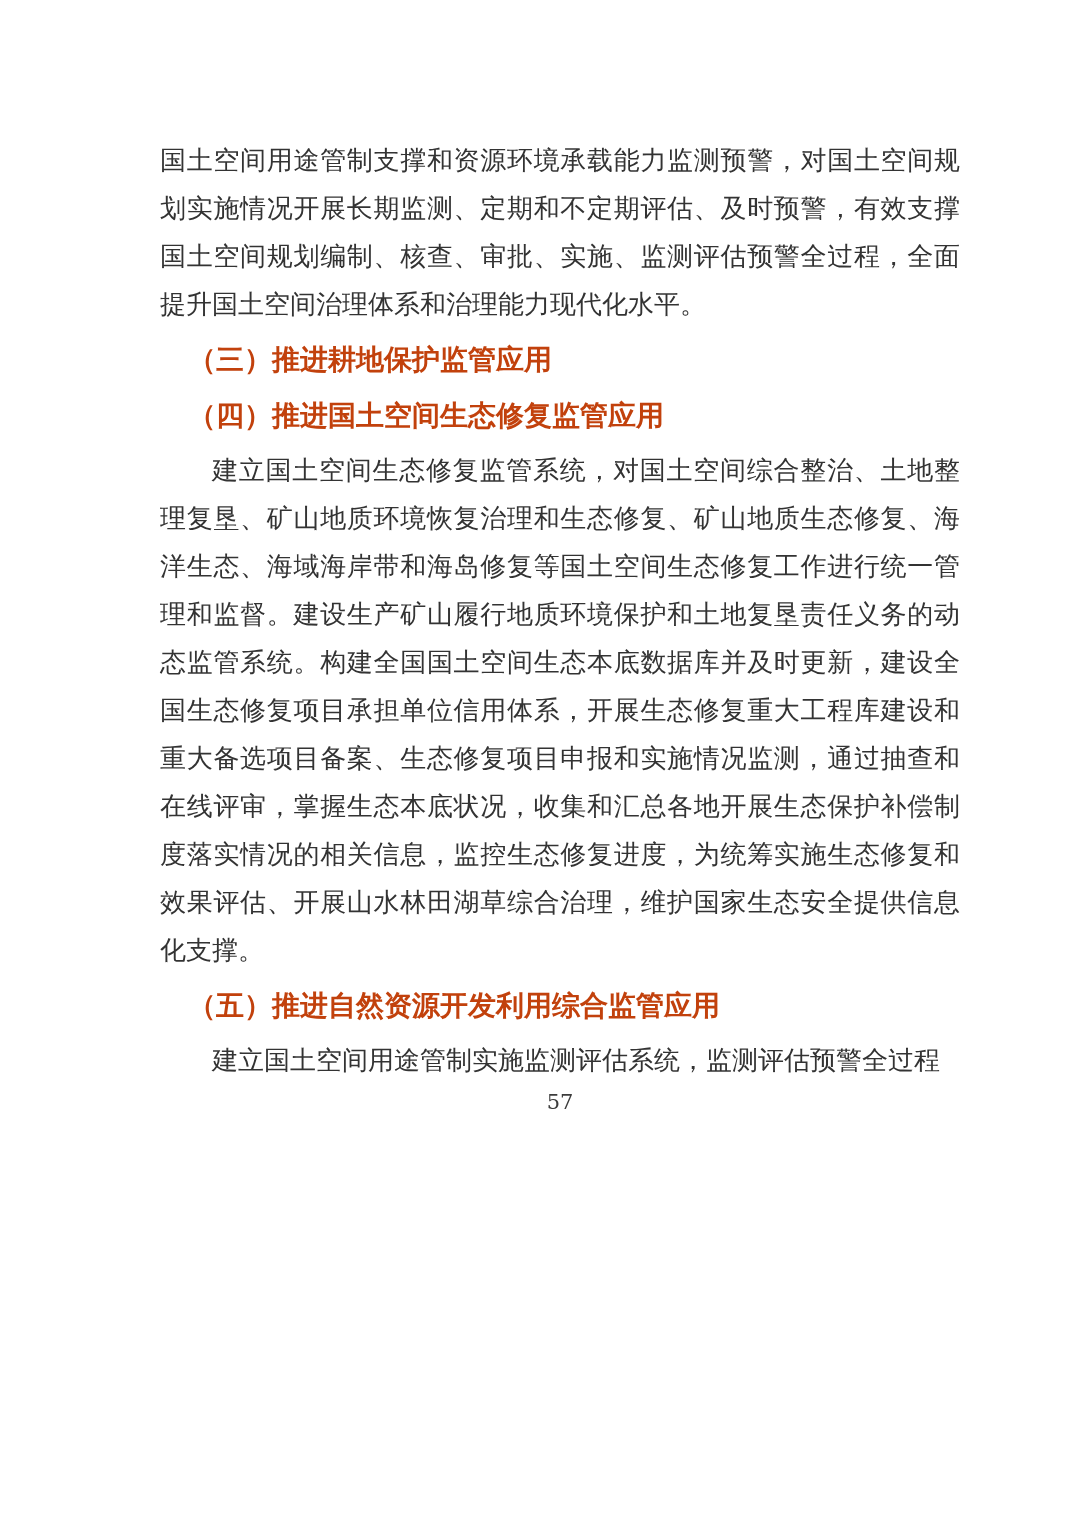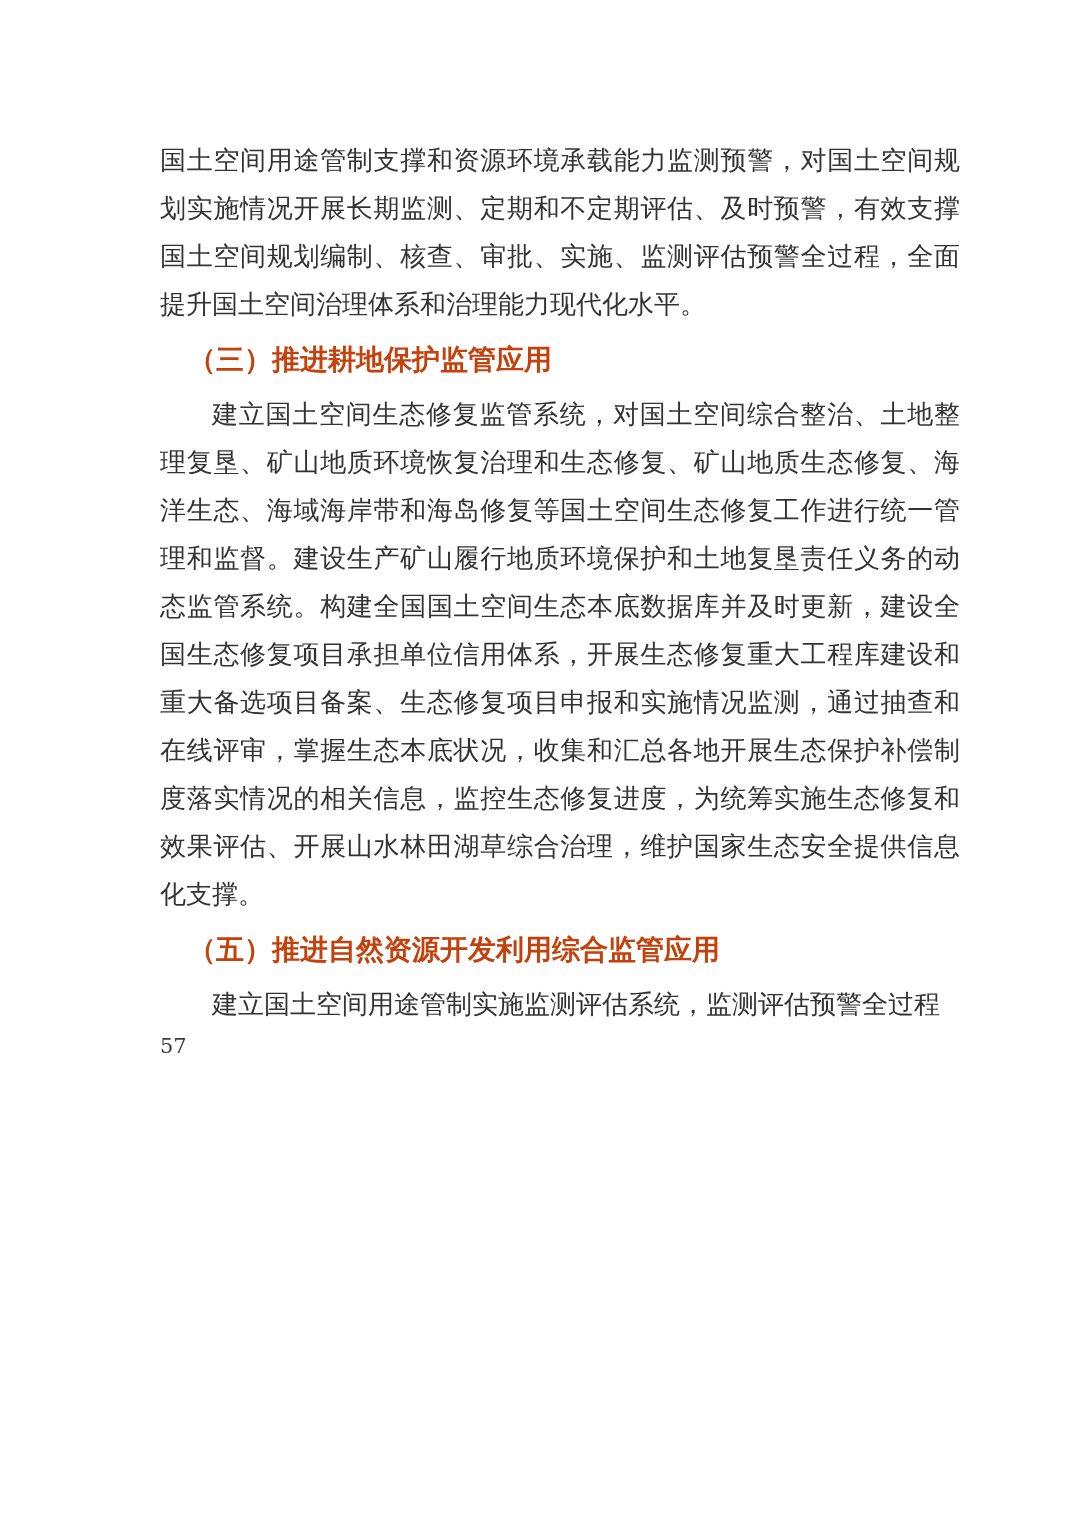--- a/index.html
+++ b/index.html
@@ -35,35 +35,36 @@
     font-weight: 700;
     font-size: 28px;
     line-height: 48px;
     margin: 8px 0 6px 0;
     text-indent: 1em;
     color: #c2410c;
   }
   .page-number {
     font-family: "DejaVu Serif", "Liberation Serif", serif;
     font-size: 21px;
-    text-align: left;
+    text-align: center;
     margin-top: 6px;
     color: #3c3c3c;
   }
 </style>
 </head>
 <body>
 
 <div class="page">
 
   <p class="para no-indent">国土空间用途管制支撑和资源环境承载能力监测预警，对国土空间规划实施情况开展长期监测、定期和不定期评估、及时预警，有效支撑国土空间规划编制、核查、审批、实施、监测评估预警全过程，全面提升国土空间治理体系和治理能力现代化水平。</p>
 
   <h3 class="heading">（三）推进耕地保护监管应用</h3>
 
 
+  <h3 class="heading">（四）推进国土空间生态修复监管应用</h3>
 
   <p class="para">建立国土空间生态修复监管系统，对国土空间综合整治、土地整理复垦、矿山地质环境恢复治理和生态修复、矿山地质生态修复、海洋生态、海域海岸带和海岛修复等国土空间生态修复工作进行统一管理和监督。建设生产矿山履行地质环境保护和土地复垦责任义务的动态监管系统。构建全国国土空间生态本底数据库并及时更新，建设全国生态修复项目承担单位信用体系，开展生态修复重大工程库建设和重大备选项目备案、生态修复项目申报和实施情况监测，通过抽查和在线评审，掌握生态本底状况，收集和汇总各地开展生态保护补偿制度落实情况的相关信息，监控生态修复进度，为统筹实施生态修复和效果评估、开展山水林田湖草综合治理，维护国家生态安全提供信息化支撑。</p>
 
   <h3 class="heading">（五）推进自然资源开发利用综合监管应用</h3>
 
   <p class="para">建立国土空间用途管制实施监测评估系统，监测评估预警全过程</p>
 
   <div class="page-number">57</div>
 
 </div>

